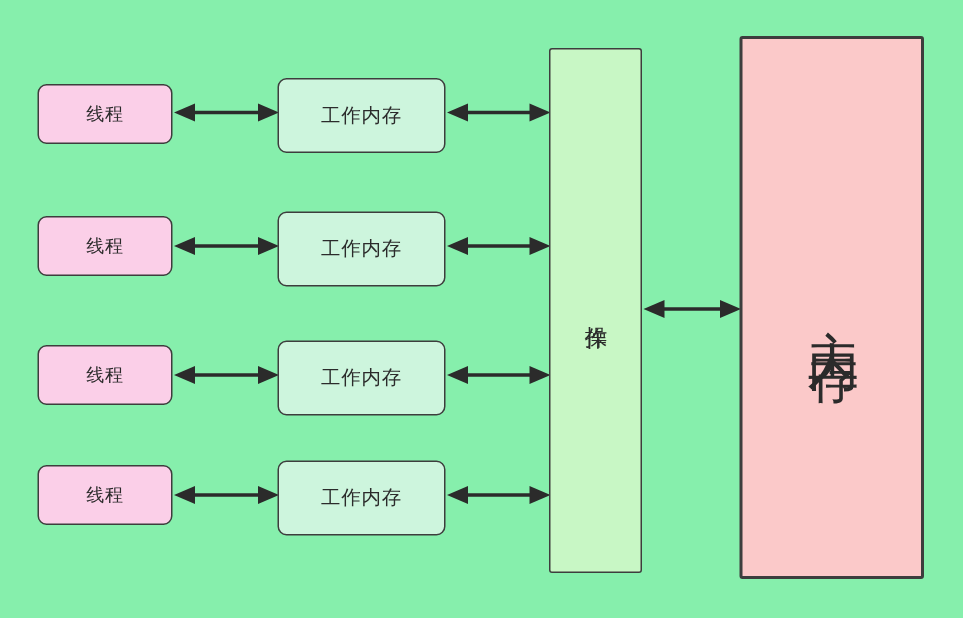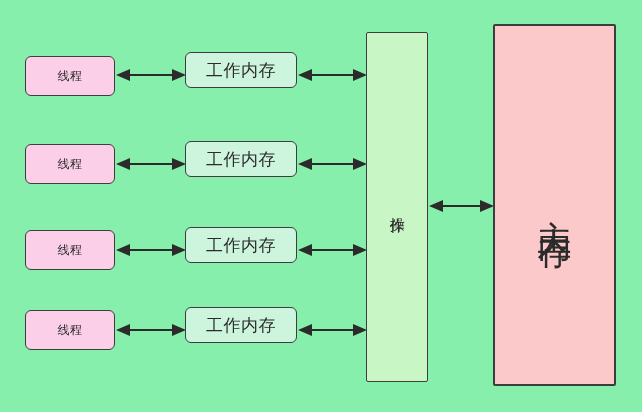--- a/index.html
+++ b/index.html
@@ -34,26 +34,26 @@
     height: 40px;
     left: 25px;
     background: #fbcfe8;
     border: 1.6px solid #3d3d3d;
     border-radius: 6px;
     font-size: 12px;
     letter-spacing: 0.5px;
   }
   .wm-box {
     width: 112px;
-    height: 36px;
+    height: 50px;
     left: 185px;
     background: #cdf5dd;
     border: 1.6px solid #3d3d3d;
     border-radius: 6px;
-    font-size: 17px;
+    font-size: 13px;
     letter-spacing: 0.5px;
     justify-content: center;
   }
   .op-box {
     left: 366px;
     top: 32px;
     width: 62px;
     height: 350px;
     background: #c8f7c5;
     border: 1.8px solid #3d3d3d;

